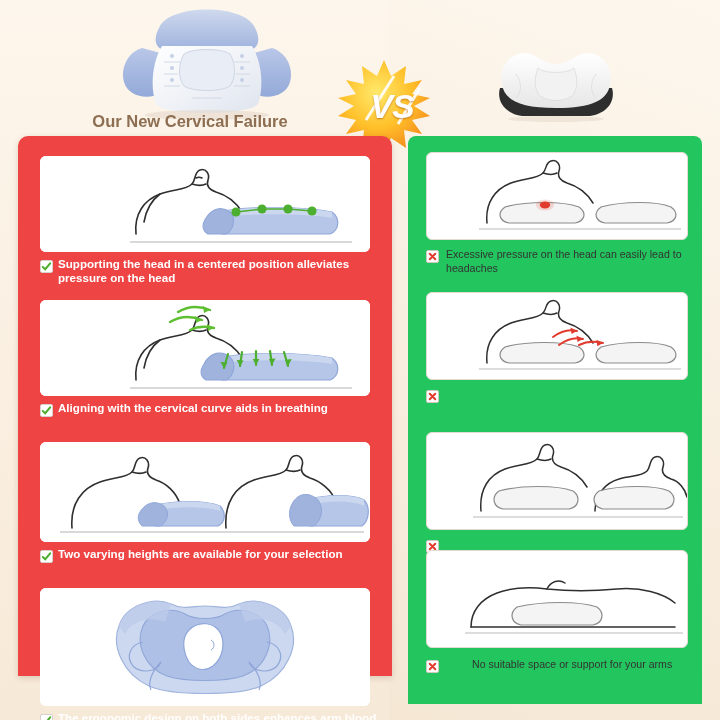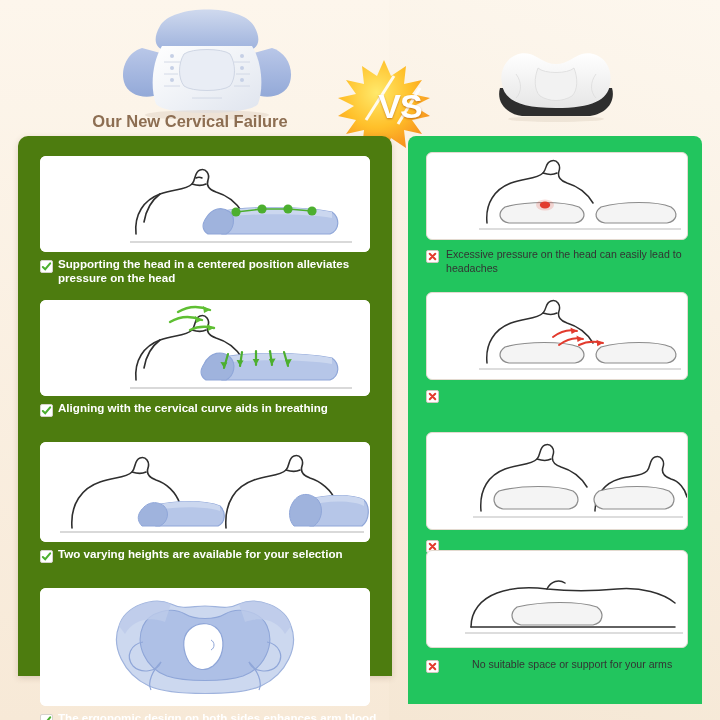--- a/index.html
+++ b/index.html
@@ -30,42 +30,42 @@
   .top-area { position: absolute; left: 0; top: 0; width: 720px; height: 150px; }
 
   .pillow-left { position: absolute; left: 112px; top: 2px; width: 190px; height: 118px; }
   .pillow-right { position: absolute; left: 492px; top: 44px; width: 128px; height: 78px; }
 
   
   .vs-badge {
     position: absolute; left: 336px; top: 58px; width: 96px; height: 96px;
   }
   .vs-text {
-    position: absolute; left: 16px; top: 0; width: 96px; height: 96px;
+    position: absolute; left: 8px; top: 0; width: 96px; height: 96px;
     display: flex; align-items: center; justify-content: center;
-    font-size: 34px; font-weight: bold; 
+    font-size: 34px; font-weight: bold; font-style: italic;
     color: #ffffff; letter-spacing: -1px;
     text-shadow: 0 1px 2px rgba(150,60,0,.55);
   }
 
   .title-left {
     position: absolute; left: 40px; top: 112px; width: 300px;
     text-align: center;
     font-size: 16.5px; font-weight: bold; color: #8d6e52;
   }
   .title-right {
     position: absolute; left: 452px; top: 137px; width: 210px;
     text-align: center;
     font-size: 13.5px; color: #4b4b4b;
   }
 
   
   .panel-left {
     position: absolute; left: 18px; top: 136px; width: 374px; height: 540px;
-    background: #4d7c0f;
+    background: #ef4444;
     border-radius: 10px 10px 0 0;
     box-shadow: 0 2px 6px rgba(90,60,30,.18);
   }
   .panel-right {
     position: absolute; left: 408px; top: 136px; width: 294px; height: 568px;
     background: #22c55e;
     border-radius: 8px 8px 0 0;
   }
 
   

